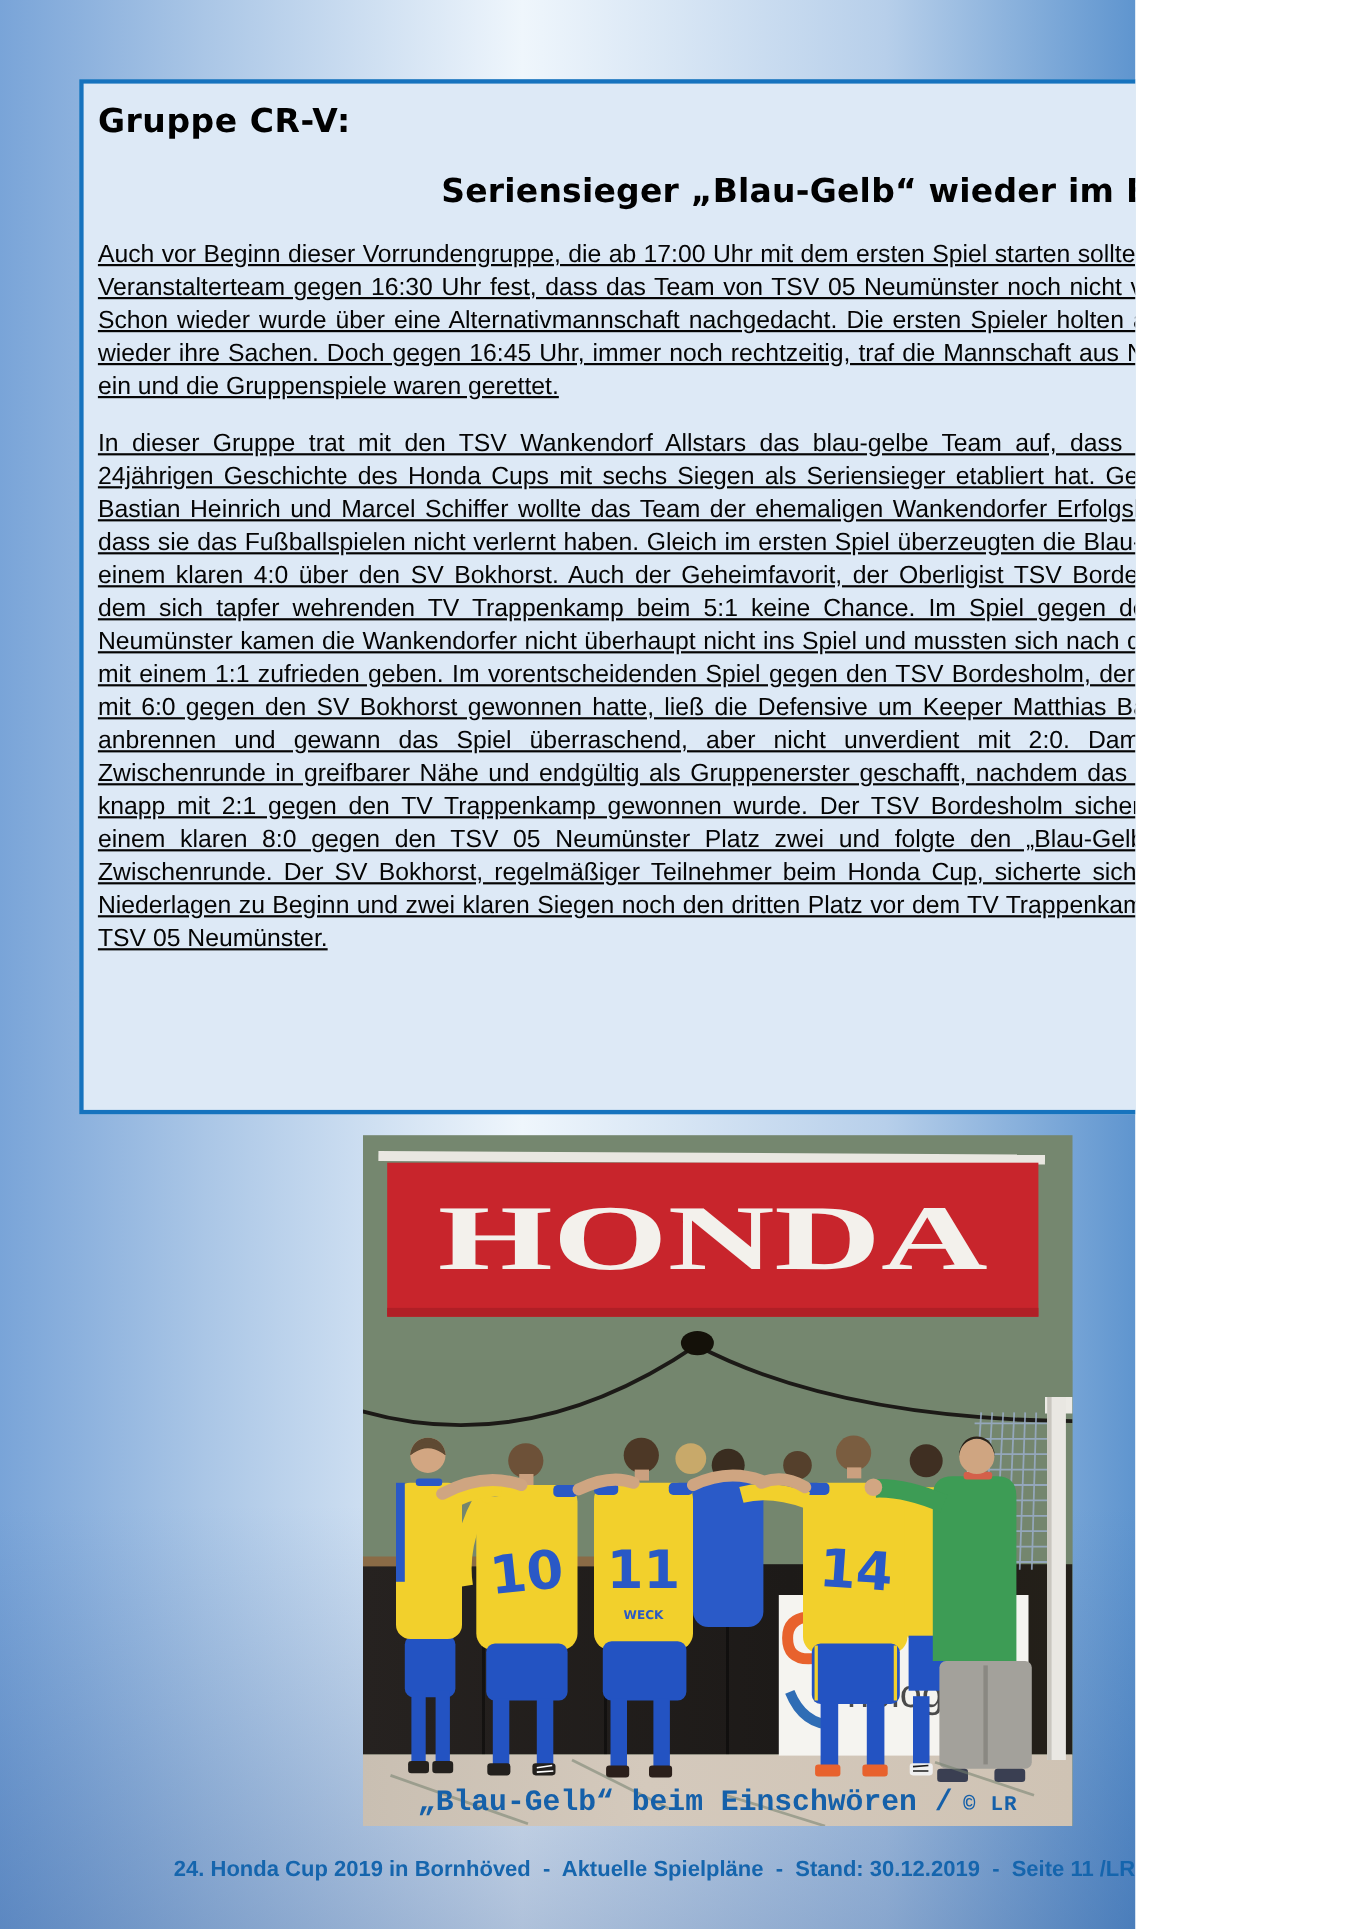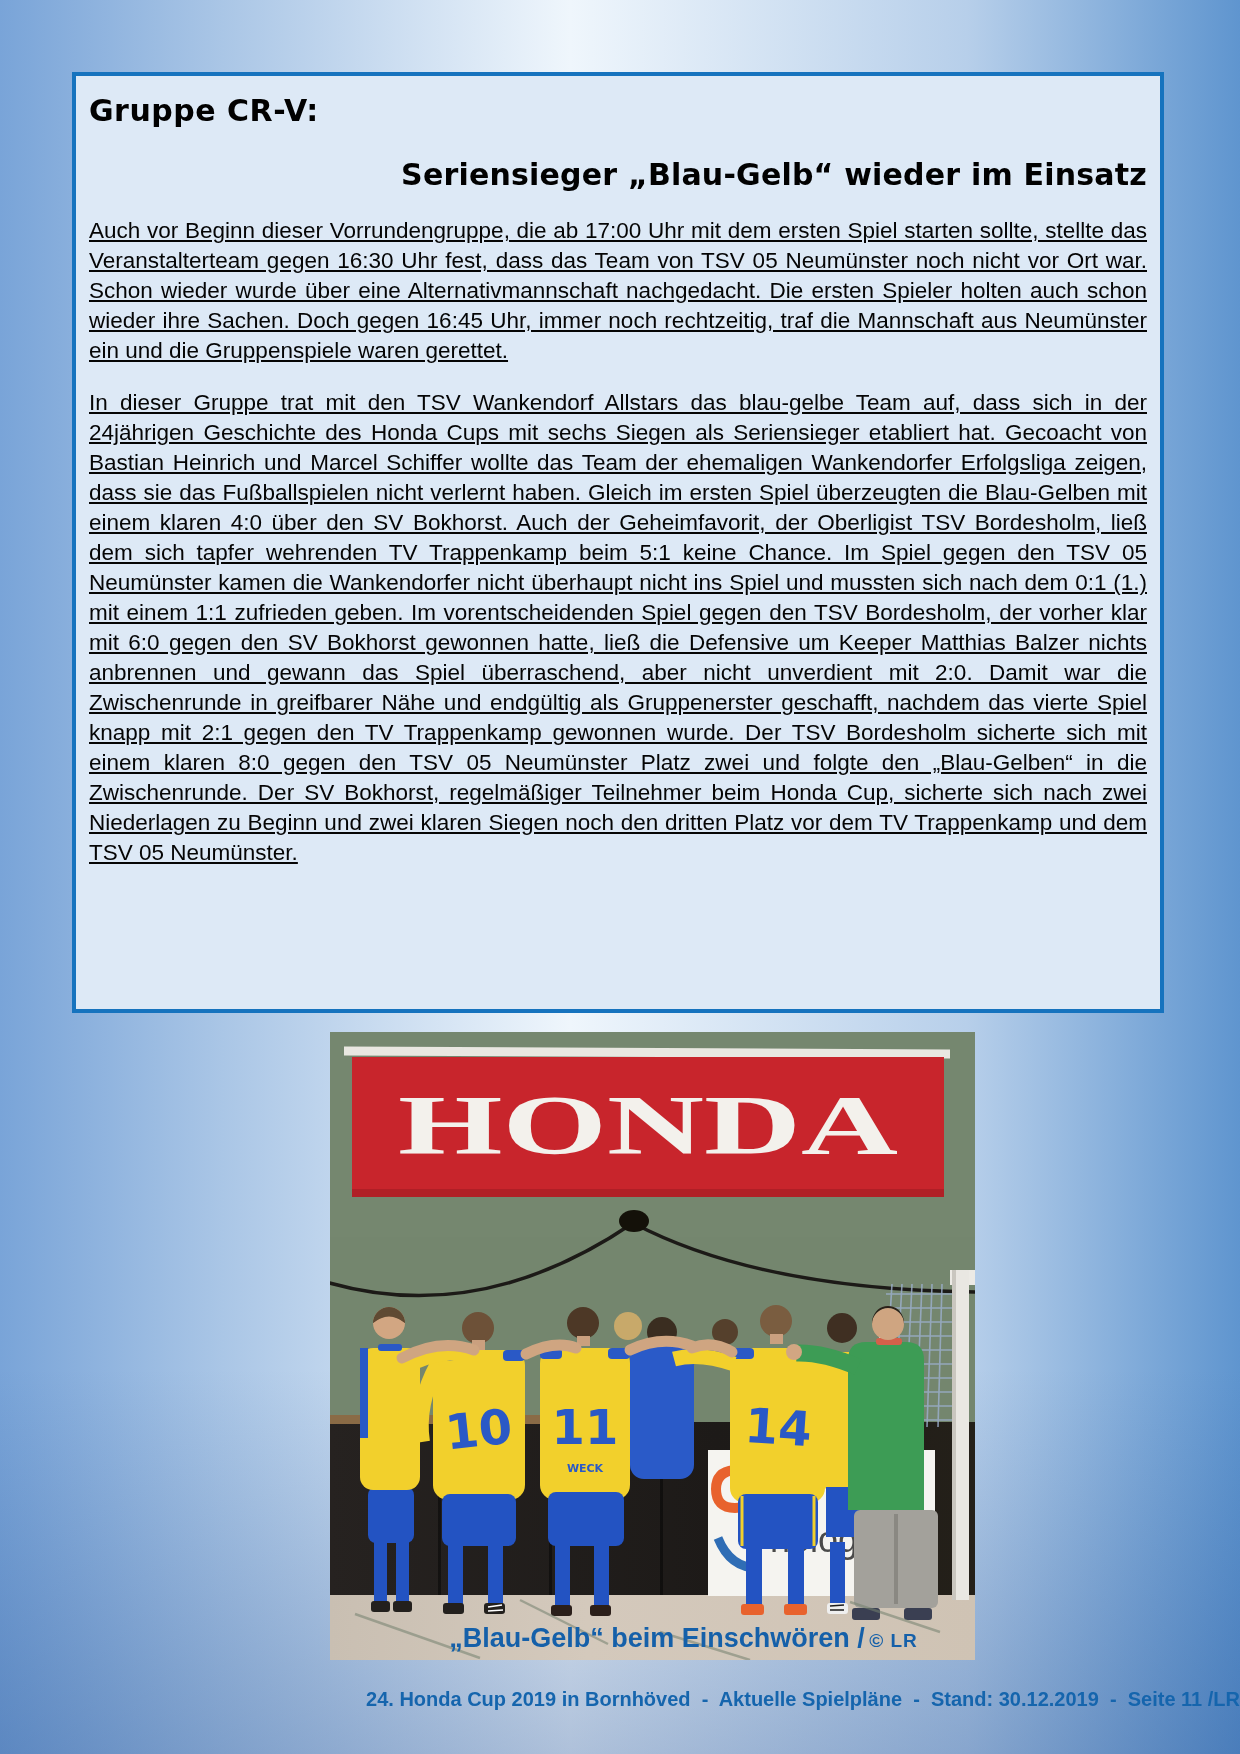--- a/index.html
+++ b/index.html
@@ -1,17 +1,17 @@
 <!DOCTYPE html>
 <html><head>
 <meta charset="utf-8">
 <style>
   html,body{margin:0;padding:0;}
   .page{
-    position:relative;width:1240px;height:1754px;overflow:hidden;
+    position:relative;width:1032px;height:1754px;overflow:hidden;
     background:
       linear-gradient(180deg, rgba(20,60,120,0) 78%, rgba(25,70,140,.30) 100%),
       linear-gradient(90deg, #79a4d8 0%, #aac6e6 18%, #eff6fc 46%, #b7cfea 78%, #5f95cf 100%);
     font-family:"Liberation Sans", sans-serif;
   }
   .article-box{
     position:absolute;left:72px;top:72px;width:1092px;height:941px;
     box-sizing:border-box;border:4px solid #1673be;background:#dde9f6;
     padding:10px 13px 0 13px;overflow:hidden;
   }
@@ -44,21 +44,21 @@
       repeating-linear-gradient(90deg, rgba(0,0,0,0) 0 108px, rgba(0,0,0,.45) 108px 111px),
       linear-gradient(90deg,#262220 0%, #1d1a18 60%, #242019 100%);
   }
   .photo .floor{
     position:absolute;left:0;top:563px;width:100%;height:65px;
     background:linear-gradient(90deg,#c9bfb2 0%, #d4c9bc 40%, #cfc3b4 100%);
   }
   .photo svg.overlay{position:absolute;left:0;top:0;width:645px;height:628px;}
   .caption{
     position:absolute;left:0;bottom:6px;width:100%;text-align:center;
-    color:#1560a9;font-family:Liberation Sans, sans-serif;font-weight:bold;margin-left:31px;
+    color:#1560a9;font-family:Liberation Mono, monospace;font-weight:bold;
   }
   .caption .main{font-size:27px;}
   .caption .credit{font-size:19px;letter-spacing:1px;}
   .footer{
     position:absolute;left:0;top:1688px;width:100%;text-align:right;
     font:bold 20px "Liberation Sans", sans-serif;color:#1565ad;white-space:pre;
   }
 </style>
 </head>
 <body>

